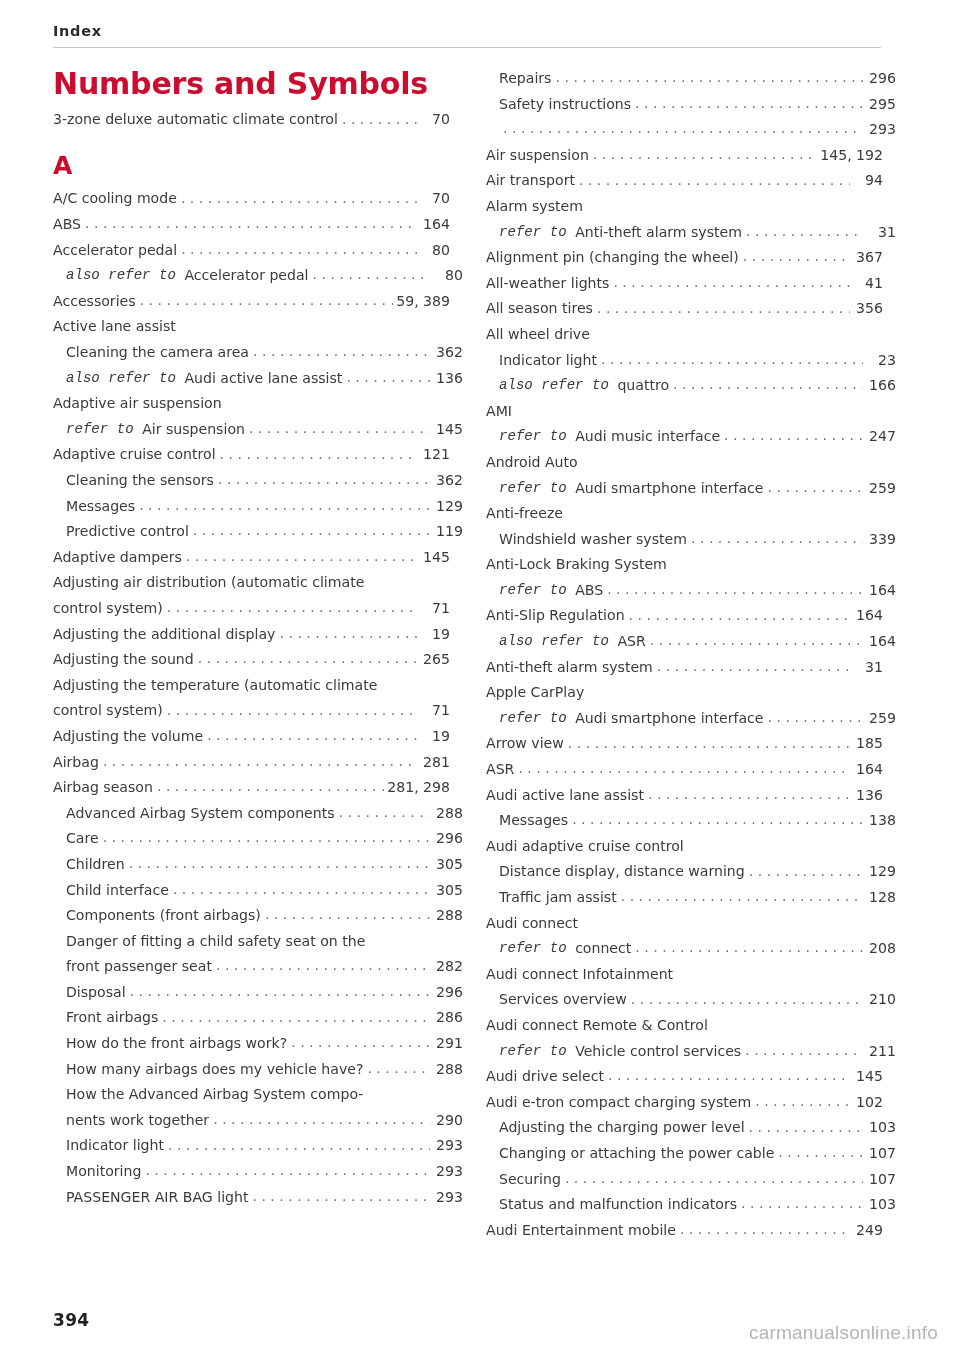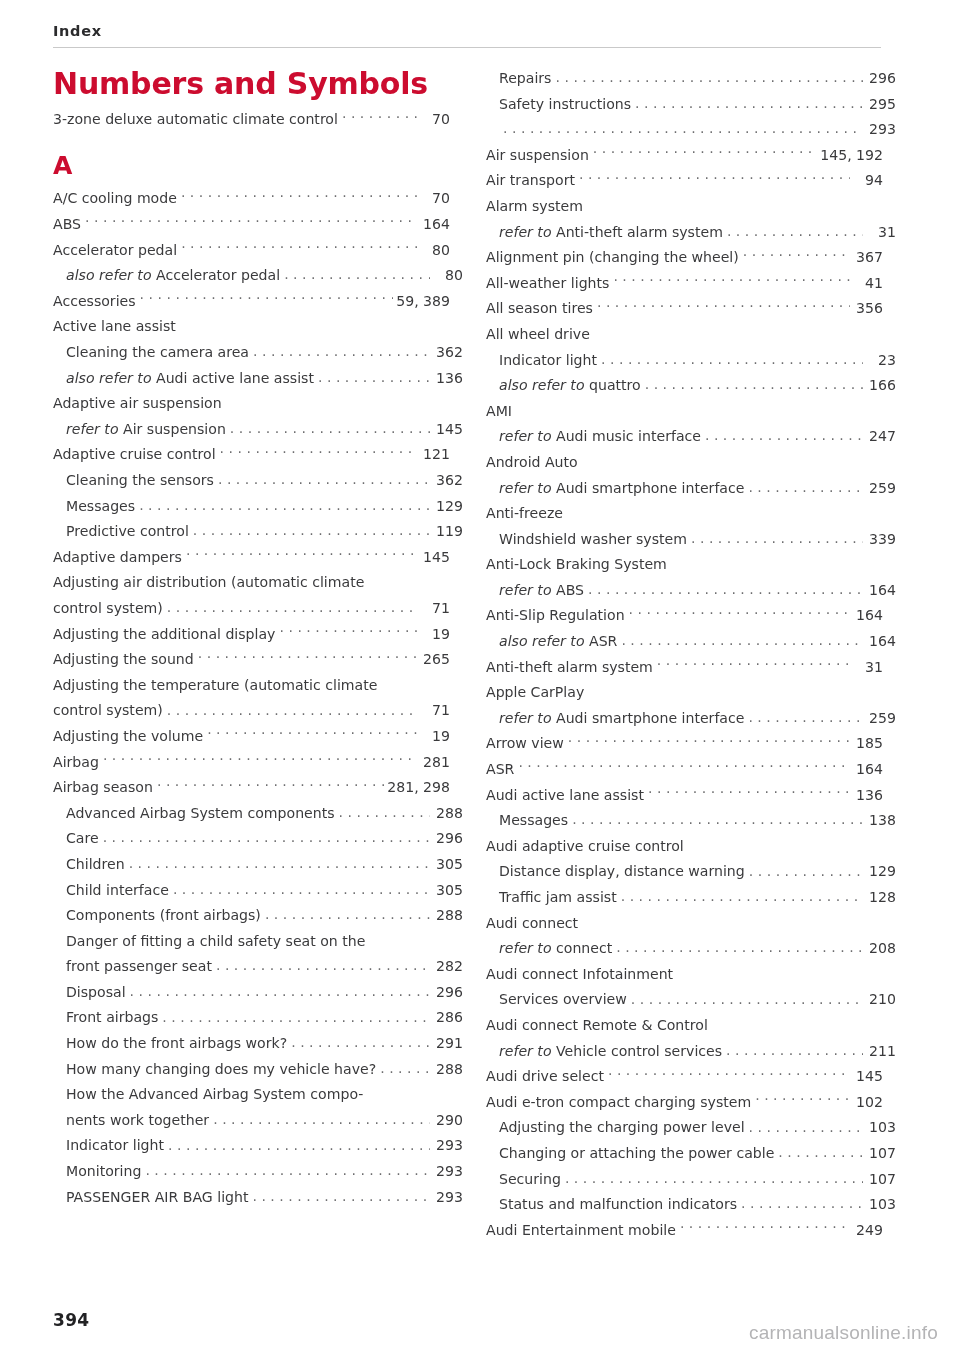--- a/index.html
+++ b/index.html
@@ -116,25 +116,26 @@
     display: block;
   }
   .entry.wrap .lastline {
     display: flex;
     align-items: flex-end;
     white-space: nowrap;
     width: 100%;
   }
 
   
-  .lvl-1 { padding-left: 0px; align-items: center; }
+  .lvl-1 { padding-left: 0px; }
   .lvl-2 { padding-left: 13px; }
 
   .ital {
     font-style: italic;
+    font-family: Liberation Mono, monospace;
   }
 
   
   .page-number {
     position: absolute;
     left: 53px;
     bottom: 28px;
     font-size: 17px;
     font-weight: bold;
     color: #222224;
@@ -330,21 +331,21 @@
             <span class="label">Front airbags</span>
             <span class="leader"></span>
             <span class="pageno">286</span>
           </div>
           <div class="entry lvl-2">
             <span class="label">How do the front airbags work?</span>
             <span class="leader"></span>
             <span class="pageno">291</span>
           </div>
           <div class="entry lvl-2">
-            <span class="label">How many changing does my vehicle have?</span>
+            <span class="label">How many airbags does my vehicle have?</span>
             <span class="leader"></span>
             <span class="pageno">288</span>
           </div>
           <div class="entry lvl-2 wrap">
             <span class="firstline"><span class="label">How the Advanced Airbag System compo-</span></span>
             <span class="lastline">
               <span class="label">nents work together</span>
               <span class="leader"></span>
               <span class="pageno">290</span>
             </span>

